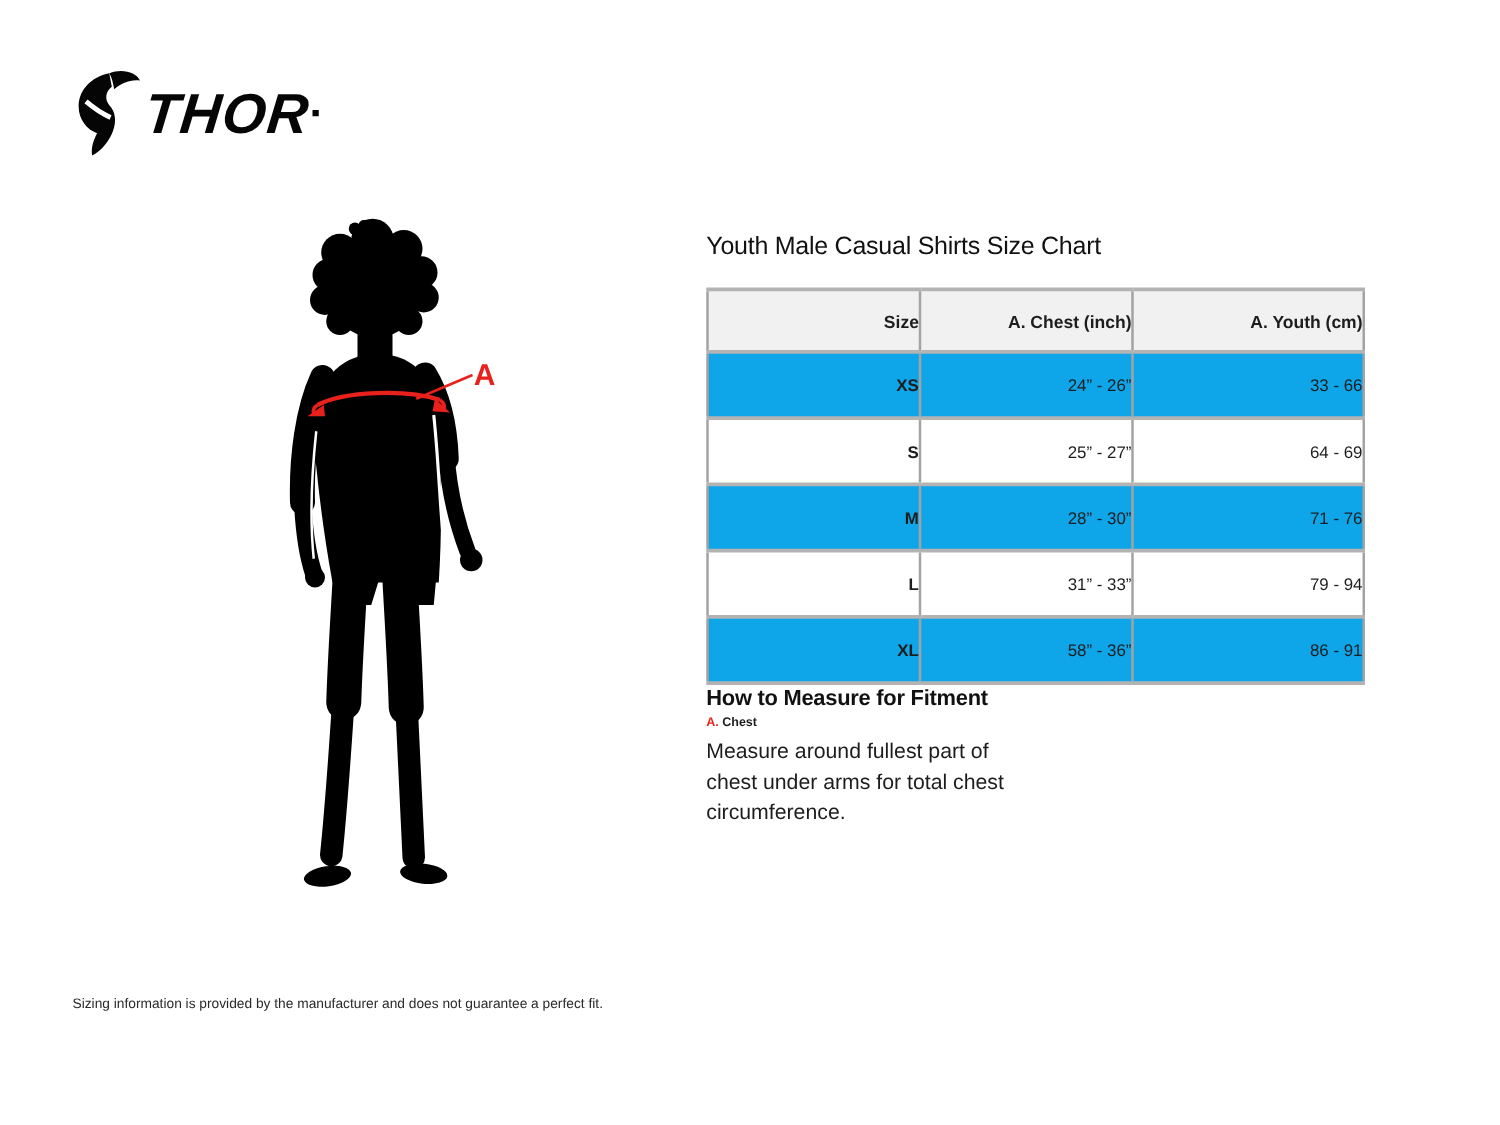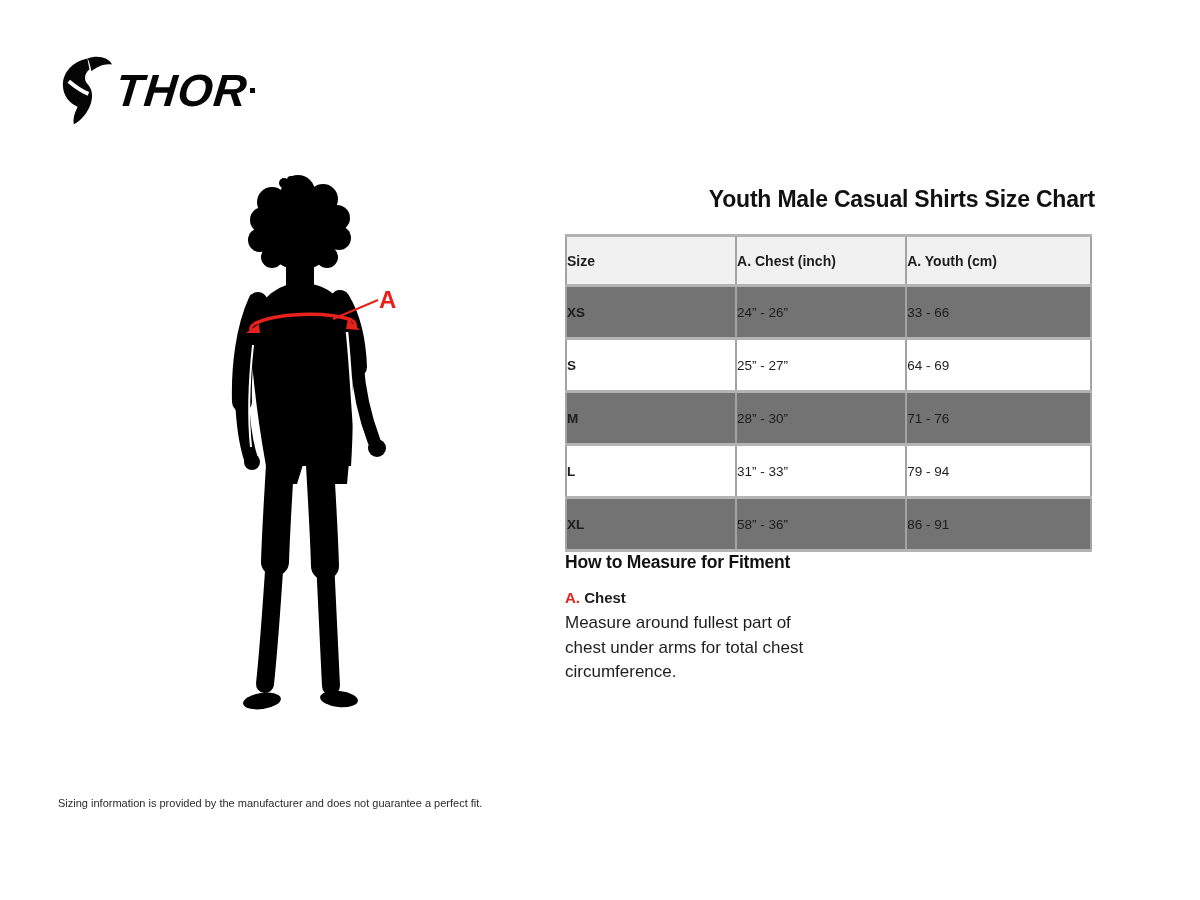--- a/index.html
+++ b/index.html
@@ -21,38 +21,38 @@
     font-family: "Liberation Sans", sans-serif;
   }
   .logo-tm { display: inline-block; width: 5px; height: 5px; background: #050505;
              margin-left: 2px; }
 
   
   .figure { position: absolute; left: 220px; top: 170px; width: 200px; height: 560px; }
 
   
   .right-col { position: absolute; left: 565px; top: 186px; width: 530px; }
-  .chart-title { font-size: 23px; font-weight: bold; color: #111;
-                 letter-spacing: -0.2px; margin-bottom: 21px; text-align: right; }
+  .chart-title { font-size: 20px; font-weight: normal; color: #111;
+                 letter-spacing: -0.2px; margin-bottom: 21px; }
 
   table.size-table { border-collapse: collapse; width: 527px; table-layout: fixed; }
   .size-table th, .size-table td {
     border-left: 2px solid #a3a3a3; border-right: 2px solid #a3a3a3;
     border-top: 3px solid #b3b3b3; border-bottom: 3px solid #b3b3b3;
-    text-align: left; vertical-align: middle;
+    text-align: right; vertical-align: middle;
     font-size: 13.5px; color: #1d1d1d;
   }
   .size-table th { height: 50px; background: #f1f1f1; font-weight: bold; font-size: 14px; }
   .size-table td { height: 53px; background: #ffffff; }
-  .size-table tr.shaded td { background: #737373; }
+  .size-table tr.shaded td { background: #0ea5e9; }
   .size-table td.size-cell { font-weight: bold; }
 
   .measure-heading { font-size: 17.5px; font-weight: bold;
                      color: #111; letter-spacing: -0.2px; }
-  .measure-item { margin-top: 16px; font-size: 15px; font-weight: bold; }
+  .measure-item { margin-top: 4px; font-size: 10px; font-weight: bold; }
   .measure-item .letter { color: #e8211d; }
   .measure-desc { margin-top: 5px; font-size: 17px; line-height: 1.45;
                   width: 245px; color: #1d1d1d; }
 
   
   .footer { position: absolute; left: 58px; top: 796px; font-size: 11px;
             line-height: 1.45; color: #2a2a2a; }
 </style>
 </head>
 <body>

